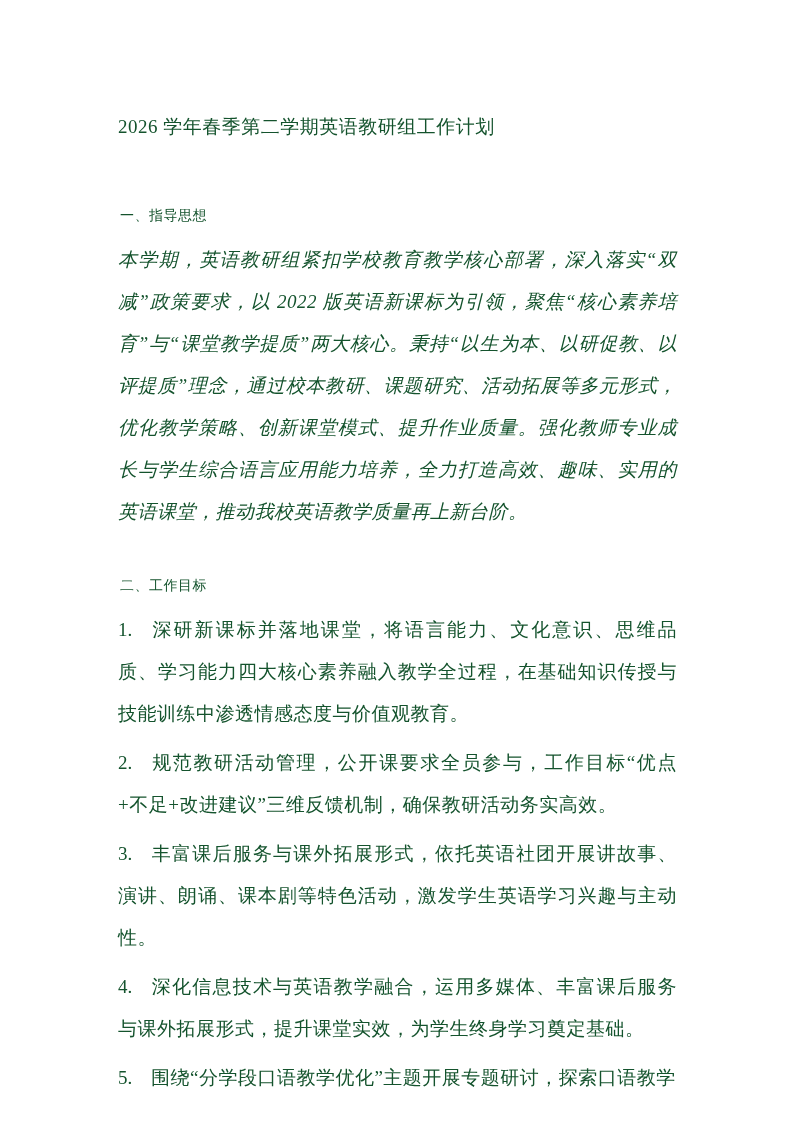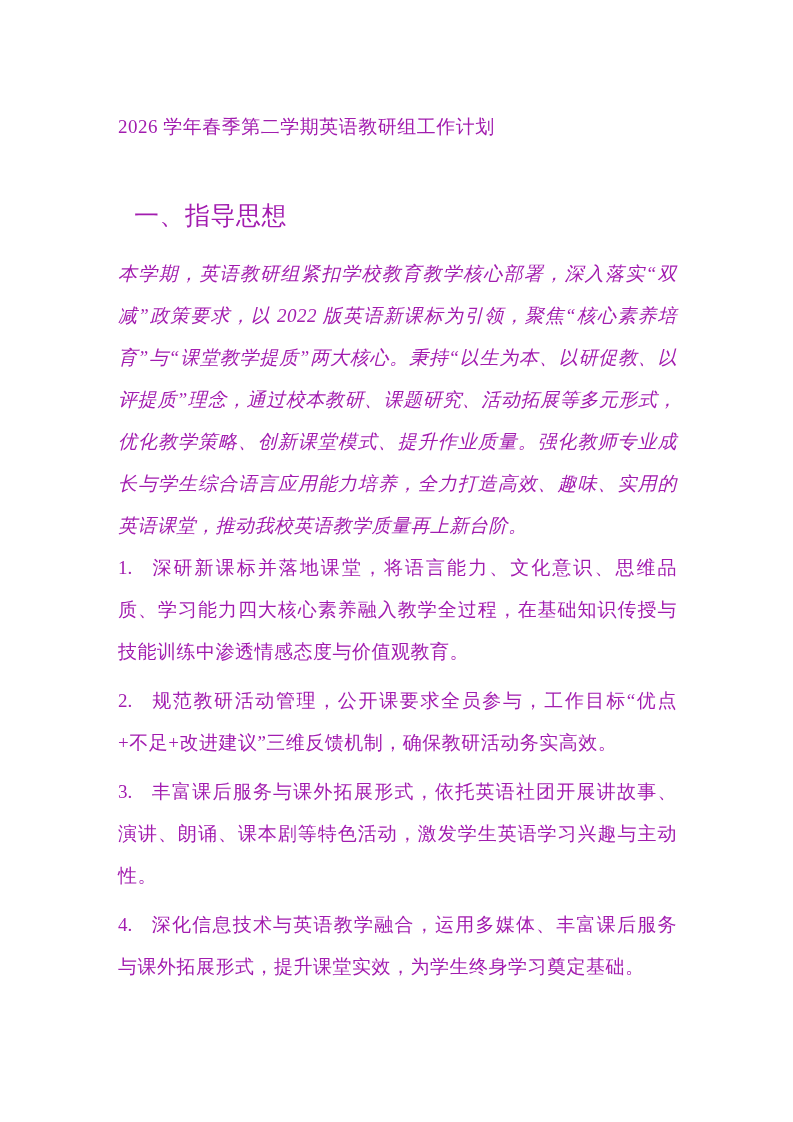--- a/index.html
+++ b/index.html
@@ -8,35 +8,35 @@
     background: #ffffff;
   }
   .page {
     position: relative;
     width: 793px;
     height: 1122px;
     box-sizing: border-box;
     background: #ffffff;
     padding: 106px 116px 0 118px;
     font-family: "Liberation Serif", "DejaVu Serif", serif;
-    color: #a21caf;
+    color: #14532d;
     font-size: 19px;
     line-height: 42px;
     overflow: hidden;
   }
   .doc-title {
     margin: 0 0 47px 0;
     font-size: 19px;
     font-weight: normal;
     line-height: 42px;
     letter-spacing: 0.5px;
   }
   .section-heading {
-    margin: 16px;
-    font-size: 25px;
+    margin: 2px;
+    font-size: 14px;
     font-weight: normal;
     line-height: 42px;
     letter-spacing: 0.5px;
   }
   .section-heading.second {
     margin-top: 32px;
   }
   .body-paragraph {
     margin: 0;
     text-align: justify;
@@ -60,23 +60,25 @@
 <body>
 
 <div class="page">
 
   <h1 class="doc-title">2026 学年春季第二学期英语教研组工作计划</h1>
 
   <h2 class="section-heading">一、指导思想</h2>
 
   <p class="body-paragraph">本学期，英语教研组紧扣学校教育教学核心部署，深入落实“双减”政策要求，以 2022 版英语新课标为引领，聚焦“核心素养培育”与“课堂教学提质”两大核心。秉持“以生为本、以研促教、以评提质”理念，通过校本教研、课题研究、活动拓展等多元形式，优化教学策略、创新课堂模式、提升作业质量。强化教师专业成长与学生综合语言应用能力培养，全力打造高效、趣味、实用的英语课堂，推动我校英语教学质量再上新台阶。</p>
 
+  <h2 class="section-heading second">二、工作目标</h2>
 
   <p class="goal-item"><span class="goal-num">1.</span><span>深研新课标并落地课堂，将语言能力、文化意识、思维品质、学习能力四大核心素养融入教学全过程，在基础知识传授与技能训练中渗透情感态度与价值观教育。</span></p>
 
   <p class="goal-item"><span class="goal-num">2.</span><span>规范教研活动管理，公开课要求全员参与，工作目标“优点+不足+改进建议”三维反馈机制，确保教研活动务实高效。</span></p>
 
   <p class="goal-item"><span class="goal-num">3.</span><span>丰富课后服务与课外拓展形式，依托英语社团开展讲故事、演讲、朗诵、课本剧等特色活动，激发学生英语学习兴趣与主动性。</span></p>
 
   <p class="goal-item"><span class="goal-num">4.</span><span>深化信息技术与英语教学融合，运用多媒体、丰富课后服务与课外拓展形式，提升课堂实效，为学生终身学习奠定基础。</span></p>
 
+  <p class="goal-item"><span class="goal-num">5.</span><span>围绕“分学段口语教学优化”主题开展专题研讨，探索口语教学</span></p>
 
 </div>
 
 </body></html>

